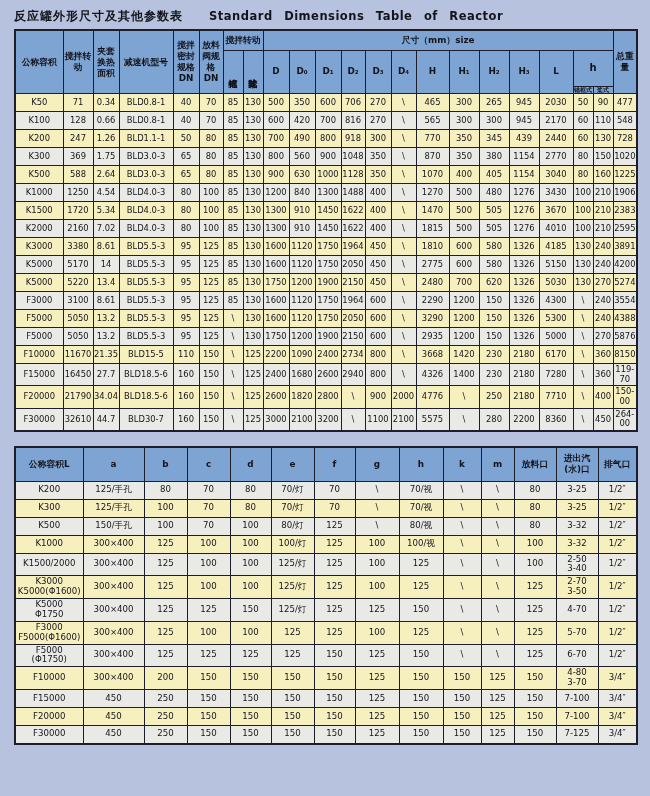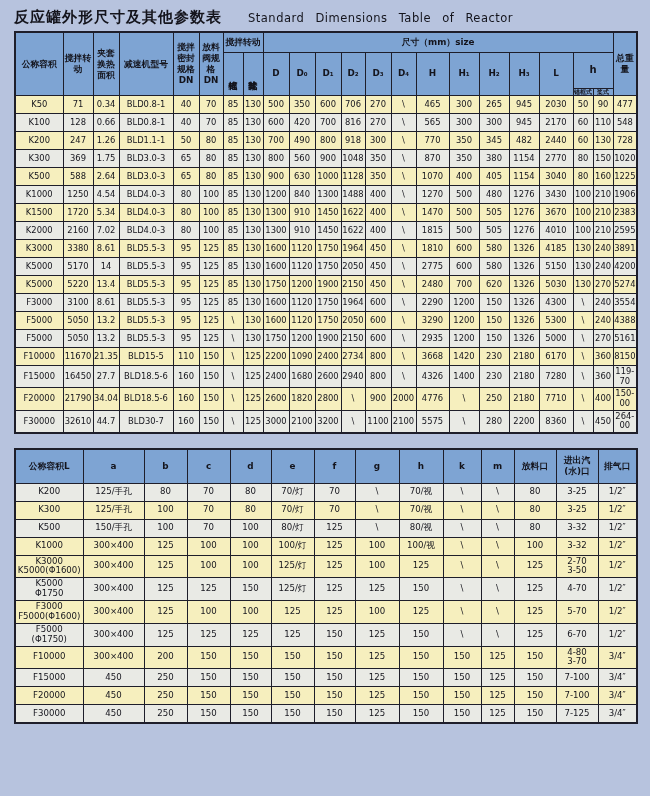--- a/index.html
+++ b/index.html
@@ -8,22 +8,22 @@
   }
   *{box-sizing:border-box;}
   html,body{margin:0;padding:0;}
   body{
     width:650px;height:796px;overflow:hidden;
     background:var(--bg);color:var(--text);
     font-family:"DejaVu Sans","Liberation Sans",sans-serif;
     padding:6px 14px 0 14px;
   }
   .title-row{display:flex;align-items:baseline;margin:2px 0 4px 0;}
-  .title-zh{font-size:15px;font-weight:bold;letter-spacing:1px;}
-  .title-en{font-size:11.5px;font-weight:normal;margin-left:26px;word-spacing:7px;letter-spacing:0.5px;}
+  .title-zh{font-size:12px;font-weight:bold;letter-spacing:1px;}
+  .title-en{font-size:11.5px;font-weight:bold;margin-left:26px;word-spacing:7px;letter-spacing:0.5px;}
   table{border-collapse:collapse;table-layout:fixed;width:622px;border:2px solid var(--border);background:var(--white);}
   th,td{border:1px solid var(--border);text-align:center;vertical-align:middle;overflow:hidden;}
   th{background:var(--head);font-size:8.8px;font-weight:bold;padding:1px 0;line-height:1.25;}
   td{font-size:8.4px;padding:1px 0;line-height:1.15;white-space:pre-line;}
   .row-yellow td{background:var(--yellow);}
   .row-white td{background:var(--white);}
   .t1 td{height:18px;}
   .t2 td{height:18px;font-size:8.6px;}
   .t2 th{height:34px;}
   .vert{writing-mode:vertical-rl;text-orientation:upright;padding:2px 0;letter-spacing:0;}
@@ -162,21 +162,21 @@
           <td>130</td>
           <td>700</td>
           <td>490</td>
           <td>800</td>
           <td>918</td>
           <td>300</td>
           <td>\</td>
           <td>770</td>
           <td>350</td>
           <td>345</td>
-          <td>482</td>
+          <td>439</td>
           <td>2440</td>
           <td>60</td>
           <td>130</td>
           <td>728</td>
         </tr>
         <tr class="row-white">
           <td>K300</td>
           <td>369</td>
           <td>1.75</td>
           <td>BLD3.0-3</td>
@@ -430,21 +430,21 @@
           <td>2150</td>
           <td>600</td>
           <td>\</td>
           <td>2935</td>
           <td>1200</td>
           <td>150</td>
           <td>1326</td>
           <td>5000</td>
           <td>\</td>
           <td>270</td>
-          <td>5161</td>
+          <td>5876</td>
         </tr>
         <tr class="row-yellow">
           <td>F10000</td>
           <td>11670</td>
           <td>21.35</td>
           <td>BLD15-5</td>
           <td>110</td>
           <td>150</td>
           <td>\</td>
           <td>125</td>
@@ -637,20 +637,37 @@
           <td>100/灯</td>
           <td>125</td>
           <td>100</td>
           <td>100/视</td>
           <td>\</td>
           <td>\</td>
           <td>100</td>
           <td>3-32</td>
           <td>1/2″</td>
         </tr>
+        <tr class="row-white">
+          <td>K1500/2000</td>
+          <td>300×400</td>
+          <td>125</td>
+          <td>100</td>
+          <td>100</td>
+          <td>125/灯</td>
+          <td>125</td>
+          <td>100</td>
+          <td>125</td>
+          <td>\</td>
+          <td>\</td>
+          <td>100</td>
+          <td>2-50
+3-40</td>
+          <td>1/2″</td>
+        </tr>
         <tr class="row-yellow">
           <td>K3000
 K5000(Φ1600)</td>
           <td>300×400</td>
           <td>125</td>
           <td>100</td>
           <td>100</td>
           <td>125/灯</td>
           <td>125</td>
           <td>100</td>

